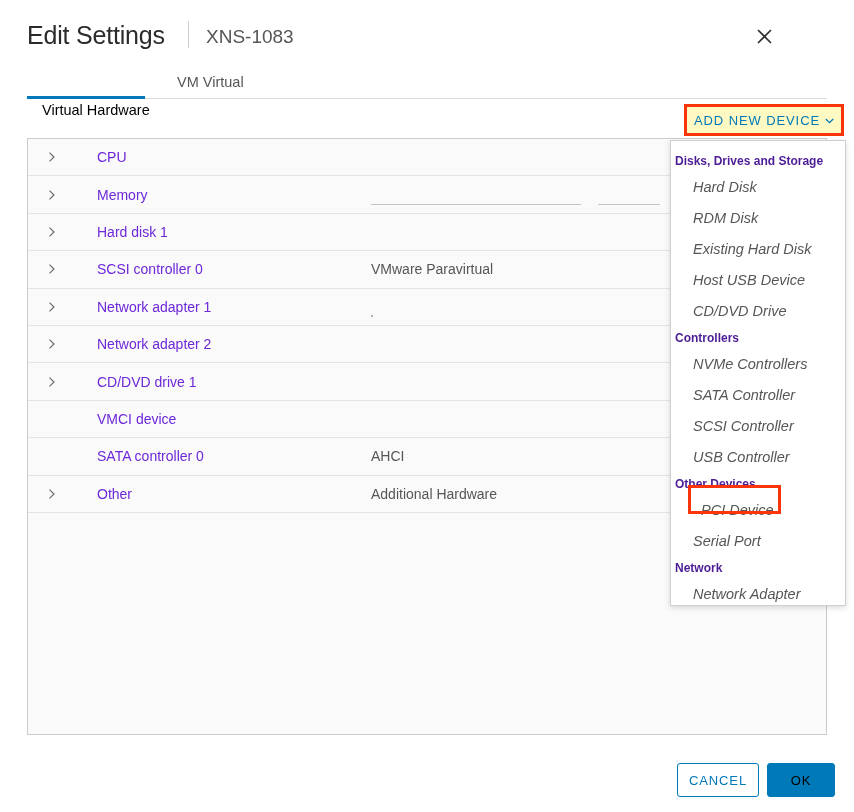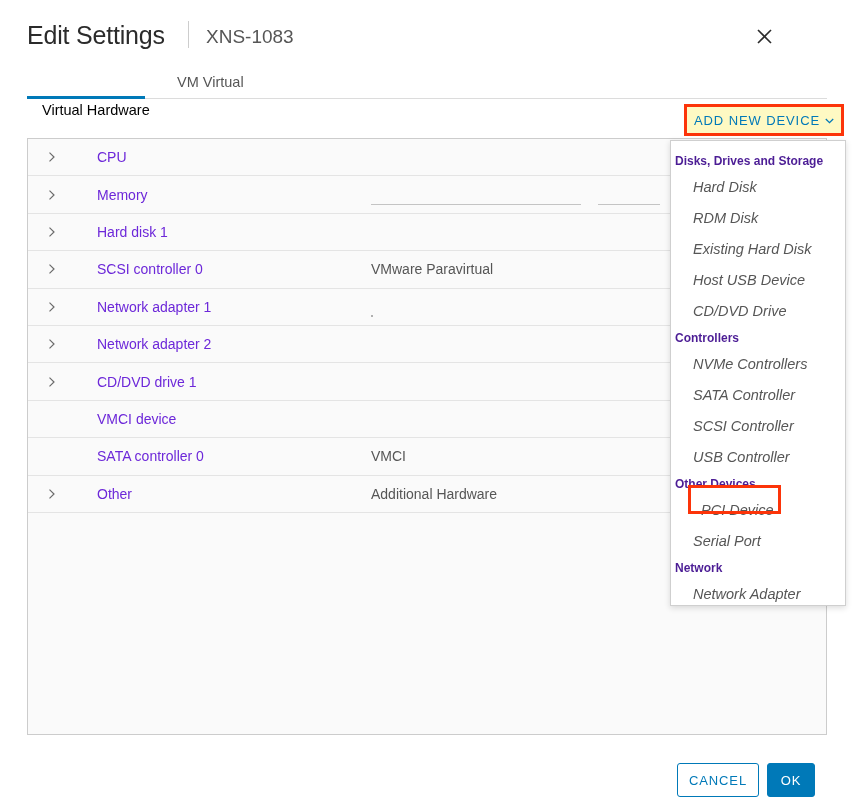--- a/index.html
+++ b/index.html
@@ -266,24 +266,24 @@
   }
   #cancel-button {
     left: 677px;
     width: 82px;
     border: 1px solid #0079b8;
     background: #ffffff;
     color: #0079b8;
   }
   #ok-button {
     left: 767px;
-    width: 48px;
+    width: 68px;
     border: 1px solid #0079b8;
     background: #0079b8;
-    color: #ffffff;
+    color: #000000;
   }
 </style>
 </head>
 <body>
 
 <div id="dialog-header">
   <div id="dialog-title">Edit Settings</div>
   <div id="title-divider"></div>
   <div id="dialog-subtitle">XNS-1083</div>
   <div id="close-button">
@@ -372,21 +372,21 @@
           <path d="M3.5 1.6 L8 6 L3.5 10.4" fill="none" stroke="#6b6b6b" stroke-width="1.2"></path>
         </svg>
       </span>
       <span class="hw-label">CD/DVD drive 1</span>
     </div>
     <div class="hw-row">
       <span class="hw-label">VMCI device</span>
     </div>
     <div class="hw-row">
       <span class="hw-label">SATA controller 0</span>
-      <span class="hw-value">VMCI</span>
+      <span class="hw-value">AHCI</span>
     </div>
     <div class="hw-row">
       <span class="hw-chevron">
         <svg width="12" height="12" viewBox="0 0 12 12">
           <path d="M3.5 1.6 L8 6 L3.5 10.4" fill="none" stroke="#6b6b6b" stroke-width="1.2"></path>
         </svg>
       </span>
       <span class="hw-label">Other</span>
       <span class="hw-value">Additional Hardware</span>
     </div>

